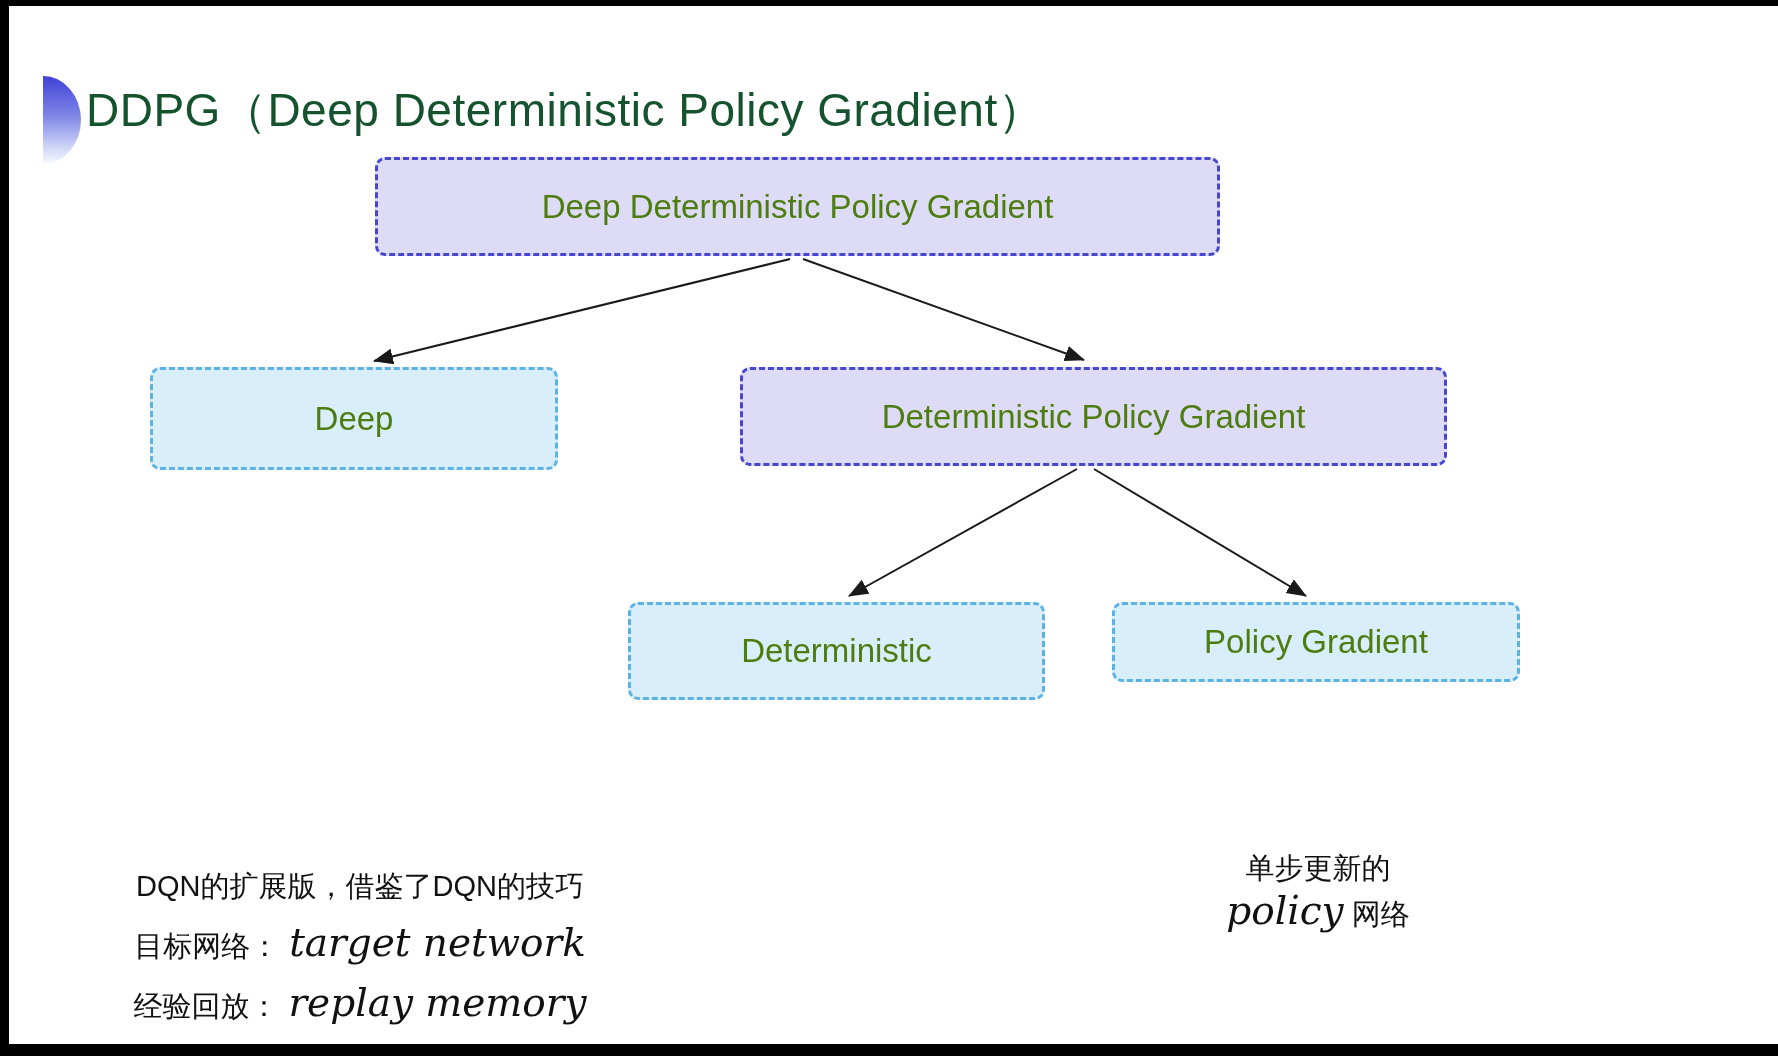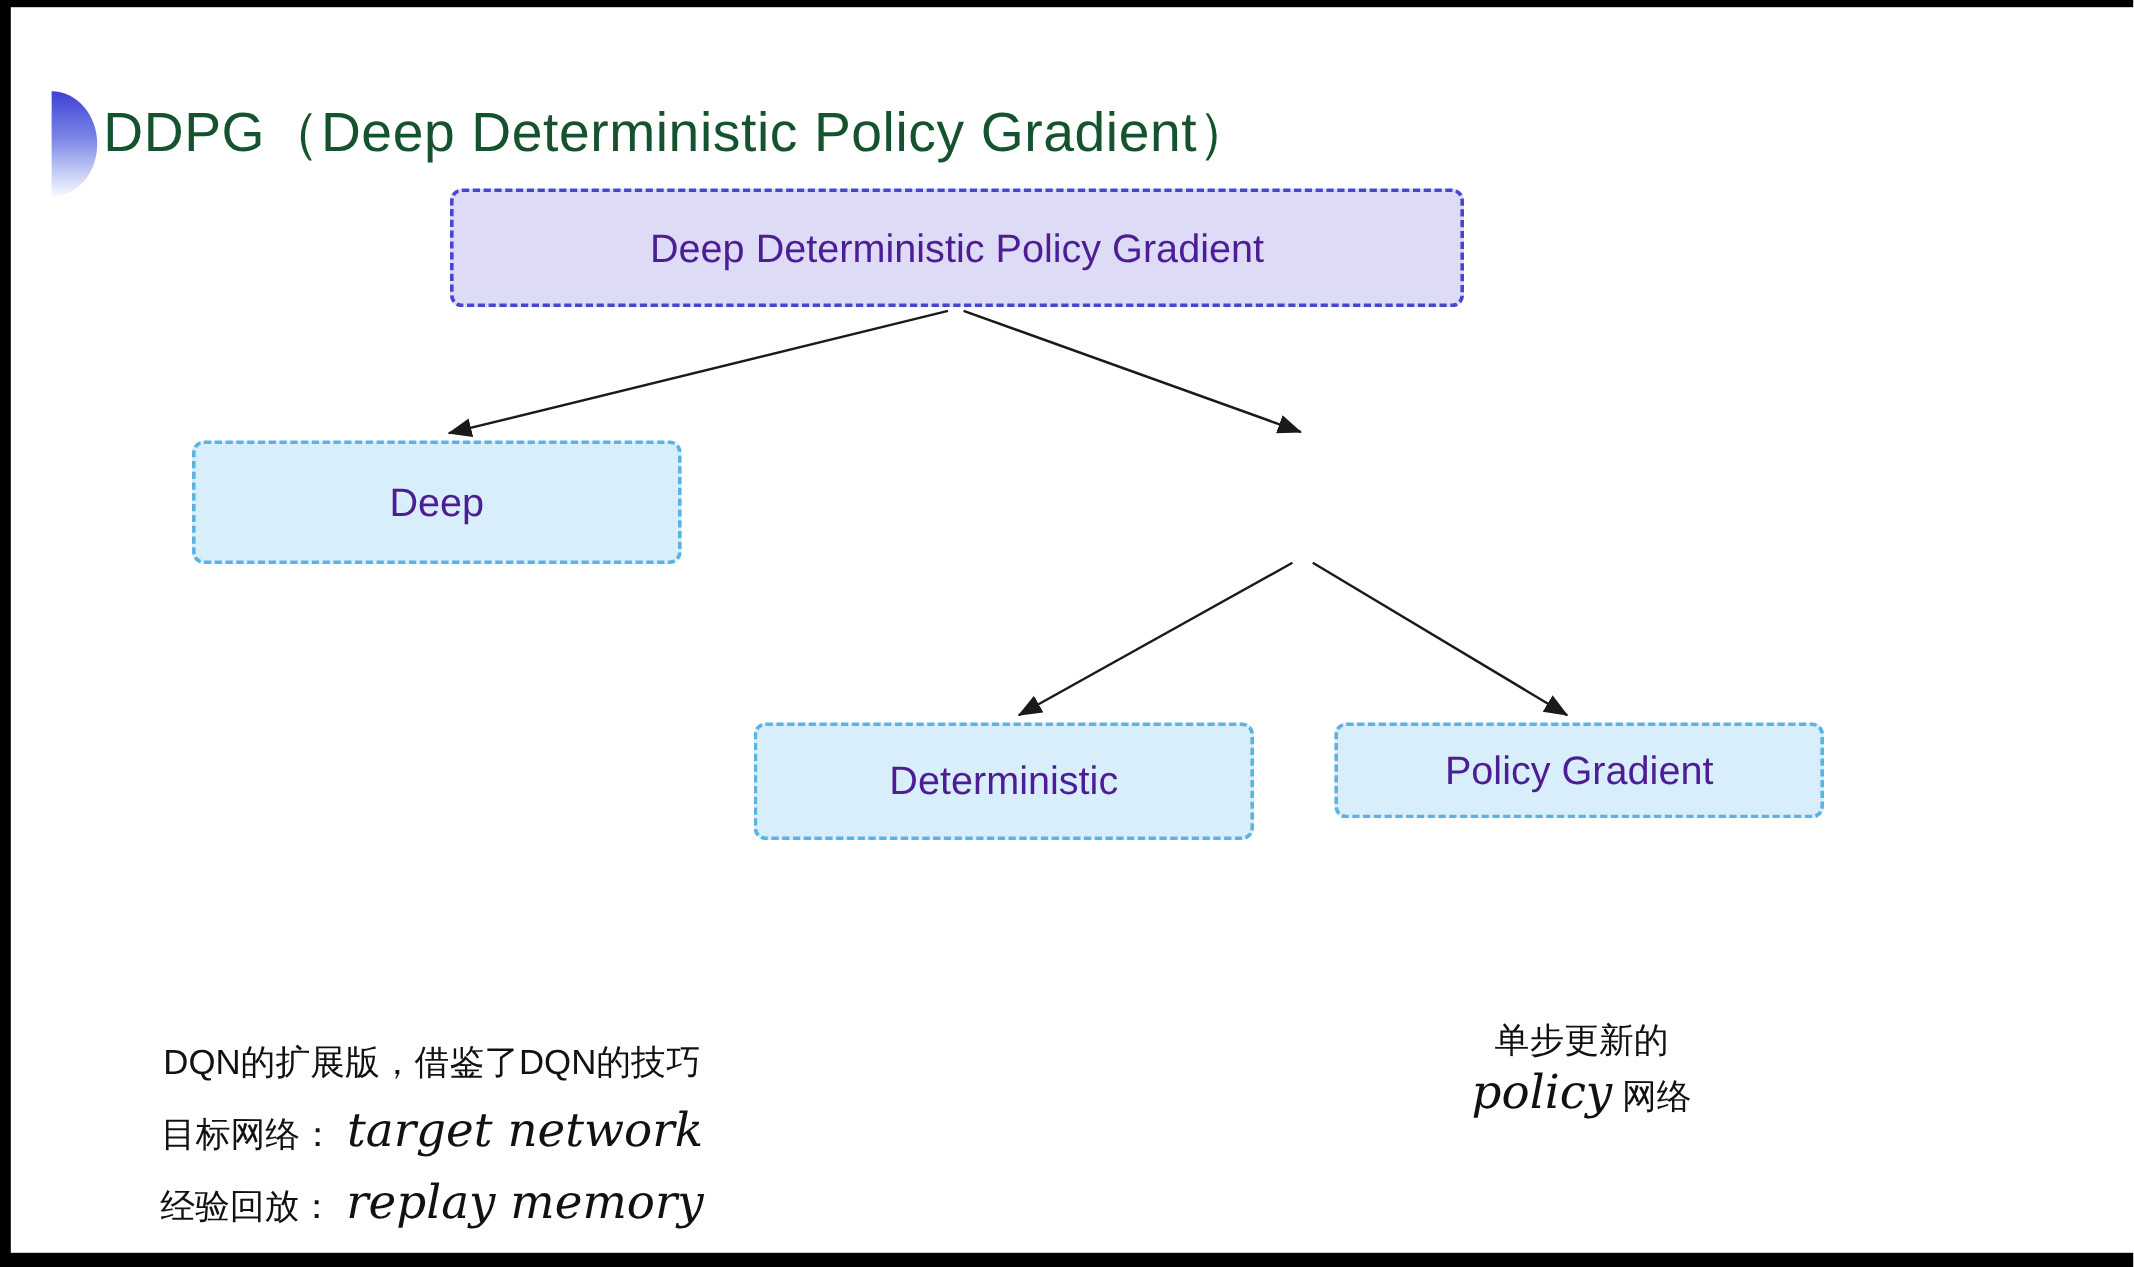--- a/index.html
+++ b/index.html
@@ -31,29 +31,29 @@
     font-size: 46px; line-height: 64px;
     color: #14532d; letter-spacing: 0.5px;
     white-space: nowrap;
   }
 
   
   .node {
     position: absolute;
     display: flex; align-items: center; justify-content: center;
     border-radius: 10px;
-    font-size: 33px; color: #4c1d95;
+    font-size: 33px; color: #4d7c0f;
     text-align: center;
     box-sizing: border-box;
   }
   .node-purple { background: #dddbf6; border: 3px dashed #4747cd; }
   .node-cyan   { background: #d9eefb; border: 3px dashed #5cb3e3; }
 
   .node-root { left: 375px; top: 157px; width: 845px; height: 99px; }
-  .node-deep { left: 160px; top: 367px; width: 408px; height: 103px; }
+  .node-deep { left: 150px; top: 367px; width: 408px; height: 103px; }
   .node-dpg  { left: 740px; top: 367px; width: 707px; height: 99px; }
   .node-det  { left: 628px; top: 602px; width: 417px; height: 98px; }
   .node-pg   { left: 1112px; top: 602px; width: 408px; height: 80px; }
 
   
   #arrows { position: absolute; left: 0; top: 0; pointer-events: none; }
 
   
   .notes { position: absolute; text-align: center; color: #111111; }
   .note-line { font-size: 29px; line-height: 36px; white-space: nowrap; }
@@ -95,20 +95,23 @@
   </svg>
 
   <div class="node node-purple node-root">
     <span>Deep Deterministic Policy Gradient</span>
   </div>
 
   <div class="node node-cyan node-deep">
     <span>Deep</span>
   </div>
 
+  <div class="node node-purple node-dpg">
+    <span>Deterministic Policy Gradient</span>
+  </div>
 
   <div class="node node-cyan node-det">
     <span>Deterministic</span>
   </div>
 
   <div class="node node-cyan node-pg">
     <span>Policy Gradient</span>
   </div>
 
   <div class="notes notes-deep">

